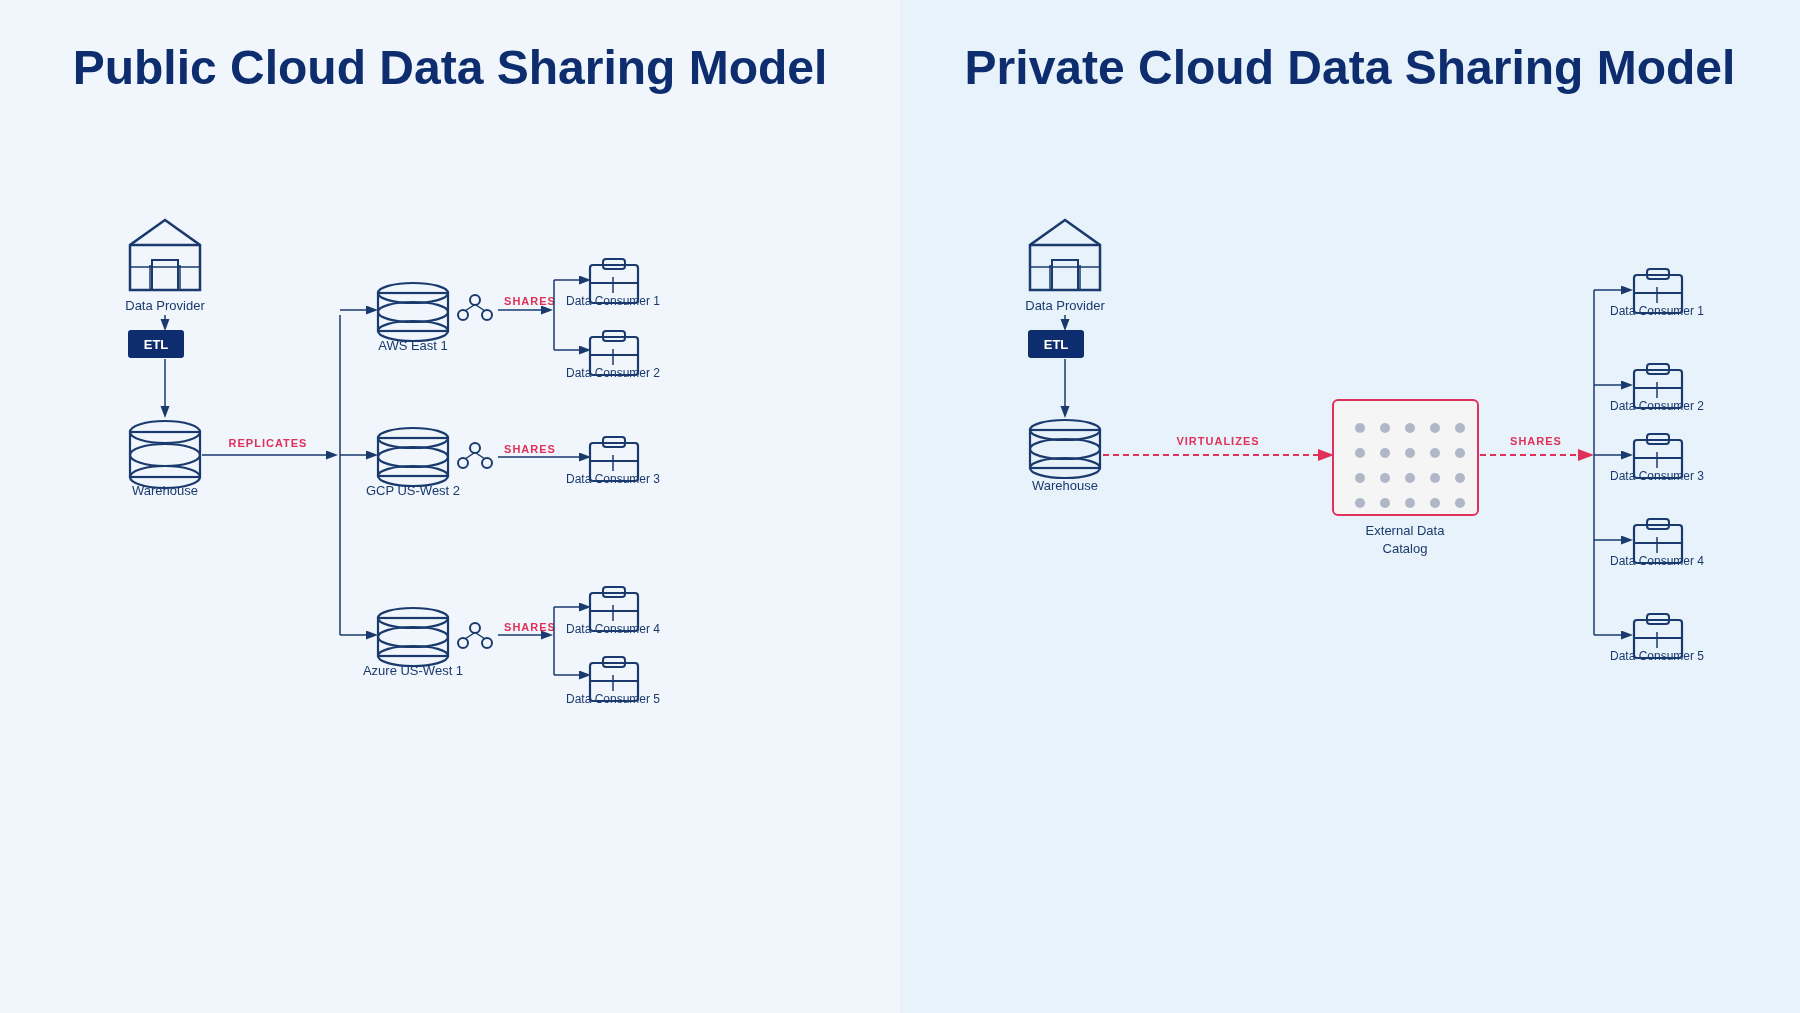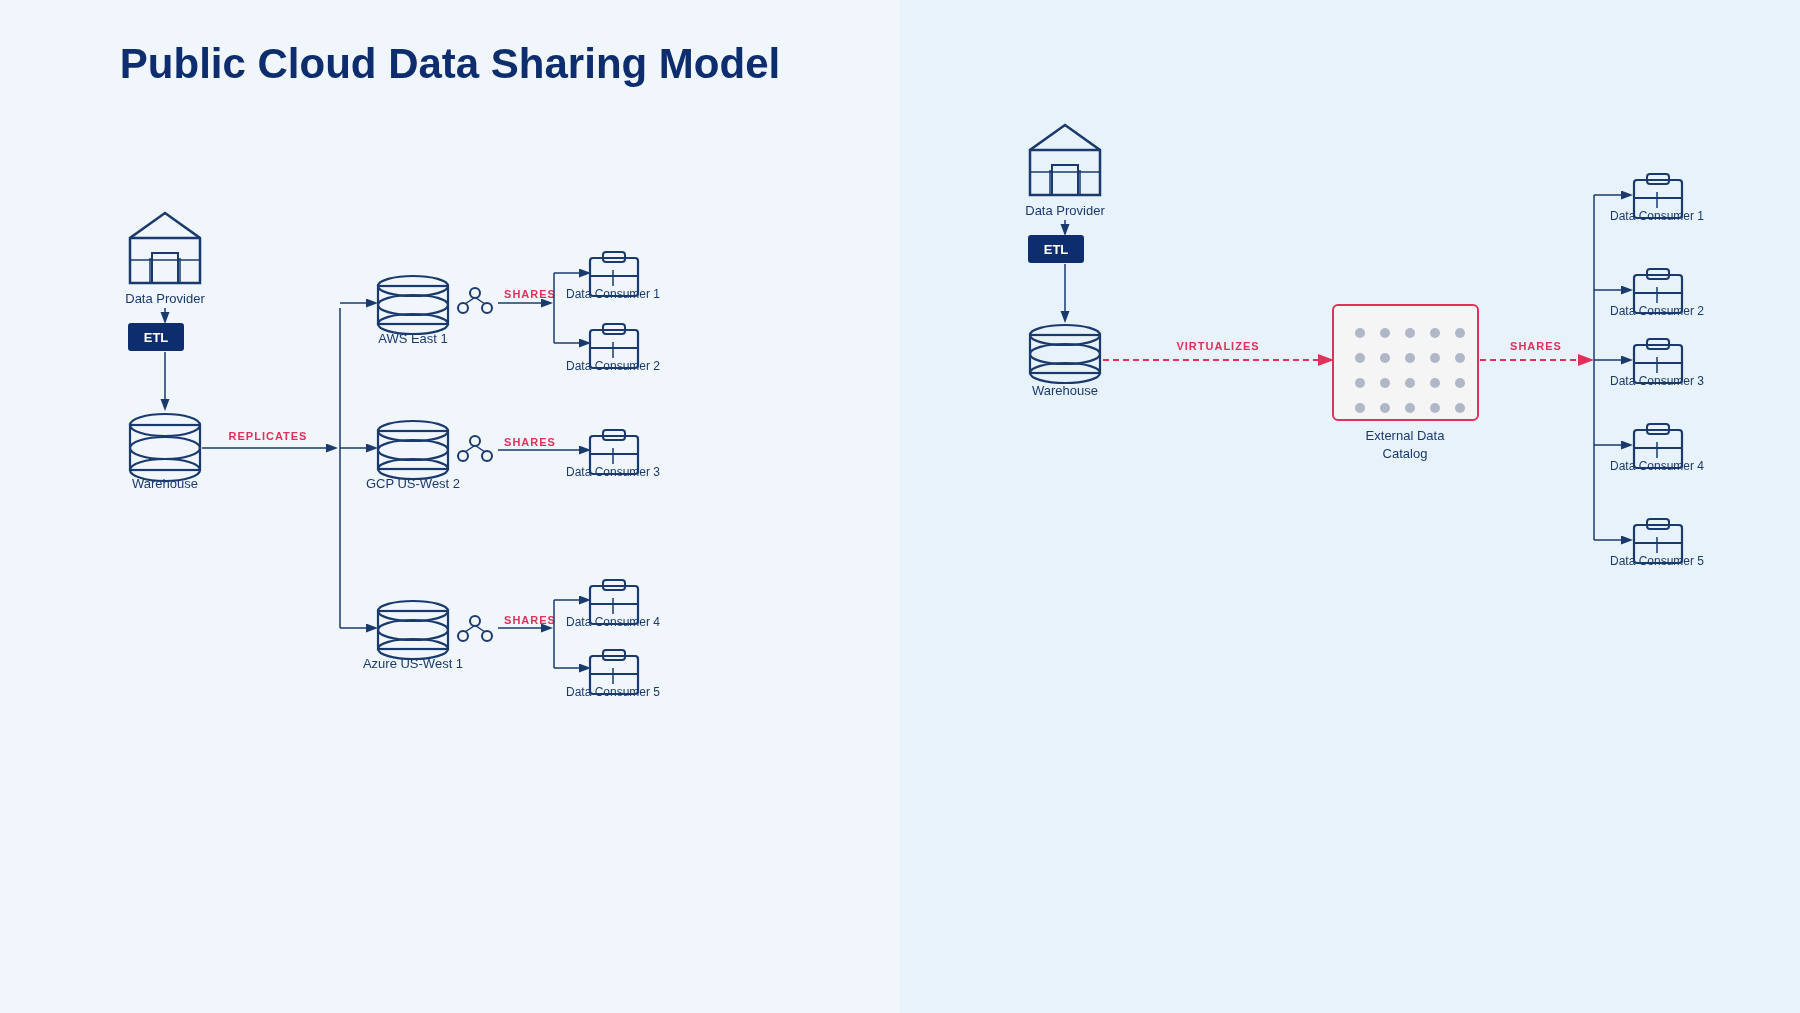--- a/index.html
+++ b/index.html
@@ -23,21 +23,21 @@
 
     .panel-left {
       background: #f0f6fb;
     }
 
     .panel-right {
       background: #e8f2fa;
     }
 
     .panel-title {
-      font-size: 42px;
+      font-size: 48px;
       font-weight: 900;
       color: #0d2d6e;
       text-align: center;
       margin-bottom: 40px;
       line-height: 1.15;
     }
 
     
     svg { display: block; }
   </style>
@@ -202,20 +202,21 @@
         <path d="M0,0 L0,6 L8,3 z" fill="#1a3a6e"></path>
       </marker>
       <marker id="arrowNavy2" markerWidth="8" markerHeight="8" refX="6" refY="3" orient="auto">
         <path d="M0,0 L0,6 L8,3 z" fill="#1a3a6e"></path>
       </marker>
     </defs>
   </svg>
 </div>
 
 <div class="panel panel-right">
+  <h1 class="panel-title">Private Cloud Data Sharing Model</h1>
 
   <svg width="820" height="780" viewBox="0 0 820 780">
     <defs>
       <marker id="arrowNavyR" markerWidth="8" markerHeight="8" refX="6" refY="3" orient="auto">
         <path d="M0,0 L0,6 L8,3 z" fill="#1a3a6e"></path>
       </marker>
     </defs>
 
     <g transform="translate(90, 80)">
       <polygon points="35,5 70,30 70,75 0,75 0,30" fill="none" stroke="#1a3a6e" stroke-width="2.5"></polygon>

